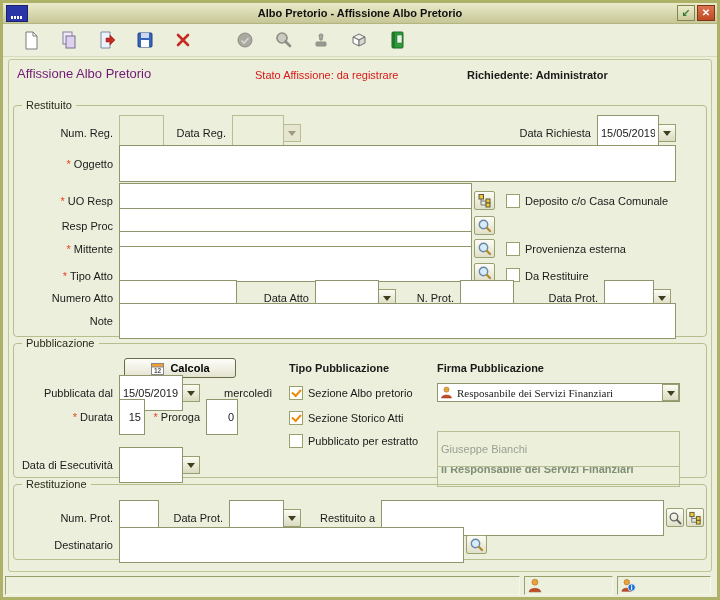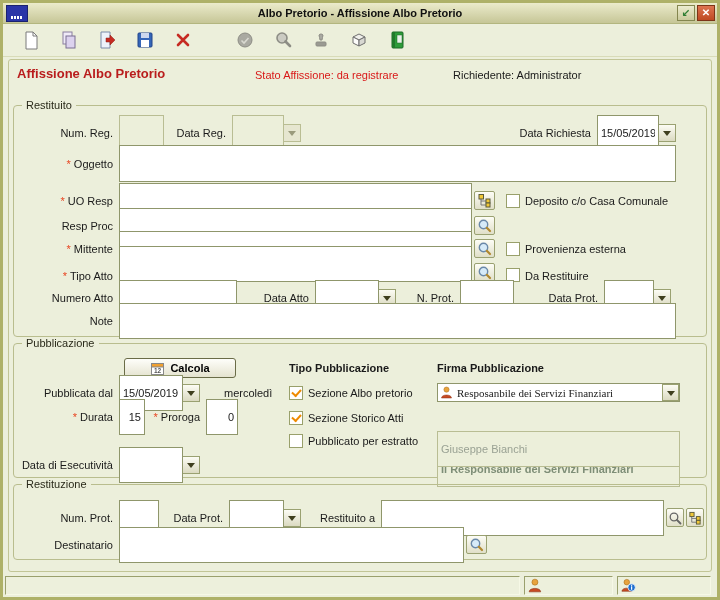--- a/index.html
+++ b/index.html
@@ -14,23 +14,23 @@
   .tb-btn{width:16px;height:14px;border:1px solid #84864f;display:flex;align-items:center;justify-content:center;font-size:10px;line-height:1;cursor:pointer;}
   .tb-btn.restore{background:linear-gradient(#ECECCF,#CACA9C);color:#2E7D32;font-weight:bold;}
   .tb-btn.close{background:linear-gradient(#DD7450,#BF4A22);color:#fff;font-weight:bold;border-color:#7d3418;}
   
   .toolbar{height:32px;display:flex;align-items:center;padding-left:14px;border-bottom:1px solid #d8dbb8;}
   .tbtn{width:28px;height:26px;display:flex;align-items:center;justify-content:center;margin-right:10px;cursor:pointer;}
   .tbtn.dis{cursor:default;}
   .tbtn.group{margin-left:24px;}
   
   .content{position:absolute;left:5px;right:5px;top:56px;height:511px;border:1px solid #c2c596;border-radius:3px;}
-  .hdr-title{position:absolute;left:8px;top:6px;color:#b91c1c;font-weight:bold;font-size:13px;}
+  .hdr-title{position:absolute;left:8px;top:6px;color:#701a75;font-weight:normal;font-size:13px;}
   .hdr-status{position:absolute;left:246px;top:9px;color:#D91818;}
-  .hdr-req{position:absolute;left:444px;top:9px;font-weight:normal;}
+  .hdr-req{position:absolute;left:458px;top:9px;font-weight:bold;}
   
   .fs{position:absolute;left:4px;width:692px;border:1px solid #b9bd8e;border-radius:4px;}
   .fs .legend{position:absolute;top:-7px;left:8px;background:#ECEFDB;padding:0 4px;color:#2a2a1a;}
   .fs-richiesta{top:45px;height:230px;}
   .fs-pubblicazione{top:283px;height:133px;}
   .fs-restituzione{top:424px;height:74px;}
   
   .row{position:absolute;left:2px;right:2px;display:flex;align-items:center;height:19px;}
   .lbl{width:97px;text-align:right;margin-right:6px;flex-shrink:0;white-space:nowrap;}
   .lbl2{text-align:right;margin-right:6px;flex-shrink:0;white-space:nowrap;}

